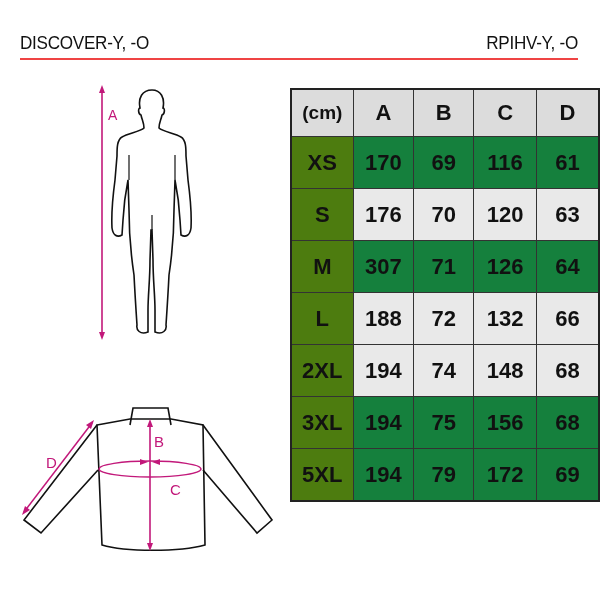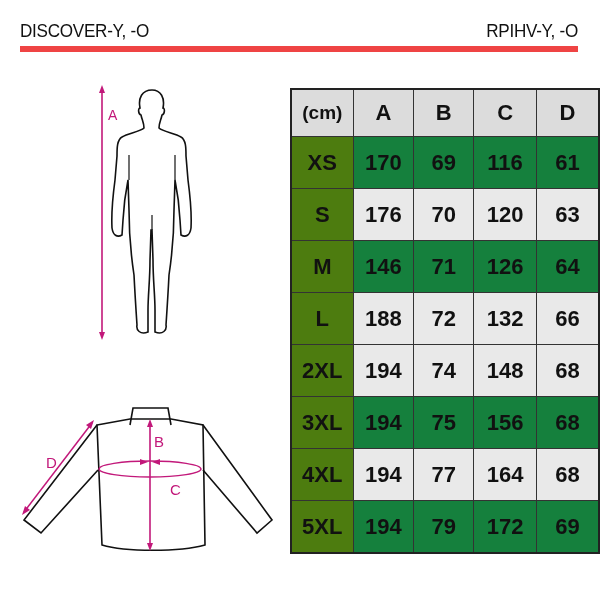--- a/index.html
+++ b/index.html
@@ -1,17 +1,17 @@
 <!DOCTYPE html>
 <html><head>
 <meta charset="utf-8">
 <style>
   html, body { margin:0; padding:0; background:#fff; }
   body { width:600px; height:600px; position:relative; overflow:hidden; font-family:"Liberation Sans", sans-serif; }
-  .header { position:absolute; left:20px; top:16px; width:558px; height:30px; border-bottom:6px solid #ef4444; }
+  .header { position:absolute; left:20px; top:28px; width:558px; height:30px; border-bottom:2px solid #ef4444; }
   .header span { position:absolute; top:4px; font-size:19px; color:#111; letter-spacing:-0.3px; transform:scaleX(0.9); }
   .header .left { left:0; transform-origin:left; }
   .header .right { right:0; transform-origin:right; }
   table.size { position:absolute; left:290px; top:88px; border-collapse:collapse; border:2.5px solid #222; }
   table.size td, table.size th { border:1.5px solid #333; text-align:center; font-weight:bold; font-size:22px; color:#111; padding:3px; height:45px; }
   table.size th { background:#dcdcdc; font-size:22px; height:40px; }
   table.size th.unit { font-size:19px; }
   table.size td.size-label { background:#4d7c0f; width:55px; }
   table.size td.val { width:54px; }
   table.size td.val.w { width:56px; }
@@ -88,21 +88,21 @@
   </tr>
   <tr class="shade">
     <td class="size-label">S</td>
     <td class="val">176</td>
     <td class="val">70</td>
     <td class="val w">120</td>
     <td class="val w">63</td>
   </tr>
   <tr class="plain">
     <td class="size-label">M</td>
-    <td class="val">146</td>
+    <td class="val">307</td>
     <td class="val">71</td>
     <td class="val w">126</td>
     <td class="val w">64</td>
   </tr>
   <tr class="shade">
     <td class="size-label">L</td>
     <td class="val">188</td>
     <td class="val">72</td>
     <td class="val w">132</td>
     <td class="val w">66</td>
@@ -114,27 +114,20 @@
     <td class="val w">148</td>
     <td class="val w">68</td>
   </tr>
   <tr class="plain">
     <td class="size-label">3XL</td>
     <td class="val">194</td>
     <td class="val">75</td>
     <td class="val w">156</td>
     <td class="val w">68</td>
   </tr>
-  <tr class="shade">
-    <td class="size-label">4XL</td>
-    <td class="val">194</td>
-    <td class="val">77</td>
-    <td class="val w">164</td>
-    <td class="val w">68</td>
-  </tr>
   <tr class="plain">
     <td class="size-label">5XL</td>
     <td class="val">194</td>
     <td class="val">79</td>
     <td class="val w">172</td>
     <td class="val w">69</td>
   </tr>
 </tbody>
   </table>
 

